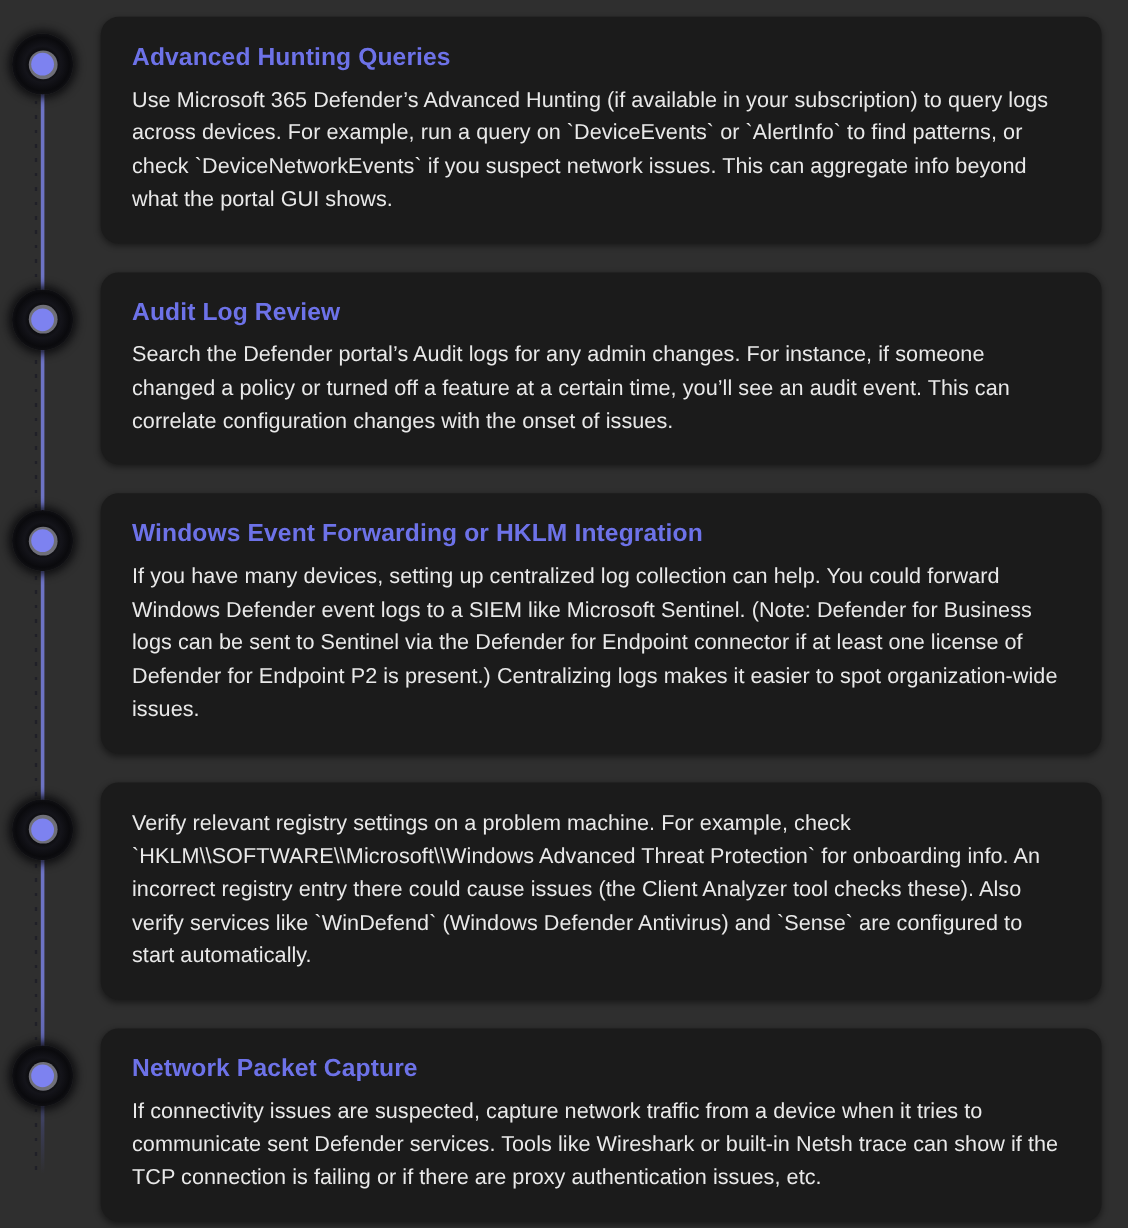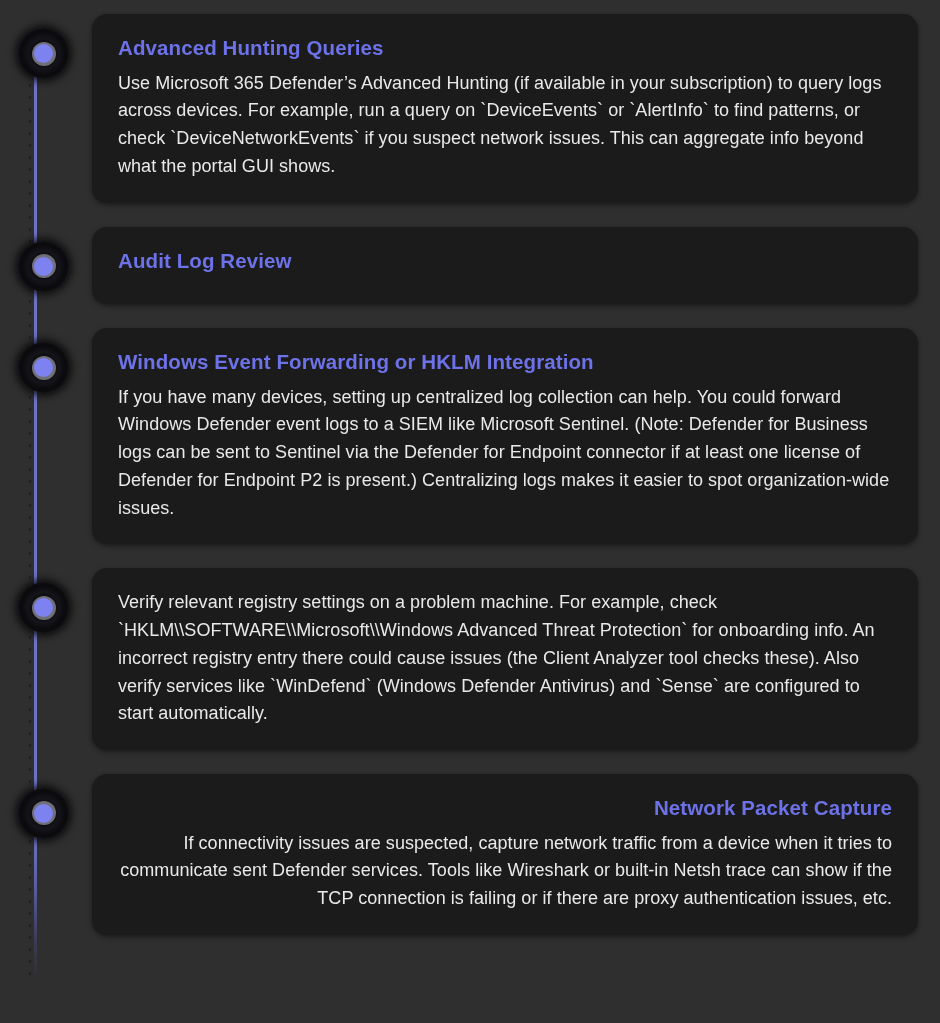--- a/index.html
+++ b/index.html
@@ -9,21 +9,21 @@
     height: 1023px;
     background: #2f2f2f;
     font-family: "Liberation Sans", sans-serif;
     overflow: hidden;
   }
 
   #timeline {
     position: relative;
     width: 940px;
     height: 824px;
-    padding: 14px 22px 14px 8px;
+    padding: 14px 22px 14px 0;
   }
 
   
   .rail {
     position: absolute;
     left: 33.5px;
     top: 40px;
     width: 3px;
     height: 938px;
     background: linear-gradient(to bottom,
@@ -54,21 +54,21 @@
     list-style: none;
     z-index: 1;
   }
 
   .item {
     position: relative;
     display: flex;
     align-items: flex-start;
     margin-bottom: 24px;
   }
-  .item:last-child { margin-bottom: 0; text-align: right; }
+  .item:last-child { margin-bottom: 0; }
 
   
   .marker {
     position: absolute;
     left: 10px;
     top: 14px;
     width: 51px;
     height: 51px;
     border-radius: 50%;
     background: radial-gradient(circle at 50% 50%,
@@ -148,20 +148,21 @@
     </li>
 
     <li class="item">
       <span class="marker">
         <span class="ring">
           <span class="dot"></span>
         </span>
       </span>
       <div class="card">
         <div class="card-title">Audit Log Review</div>
+        <div class="card-body">Search the Defender portal’s Audit logs for any admin changes. For instance, if someone changed a policy or turned off a feature at a certain time, you’ll see an audit event. This can correlate configuration changes with the onset of issues.</div>
       </div>
     </li>
 
     <li class="item">
       <span class="marker">
         <span class="ring">
           <span class="dot"></span>
         </span>
       </span>
       <div class="card">

